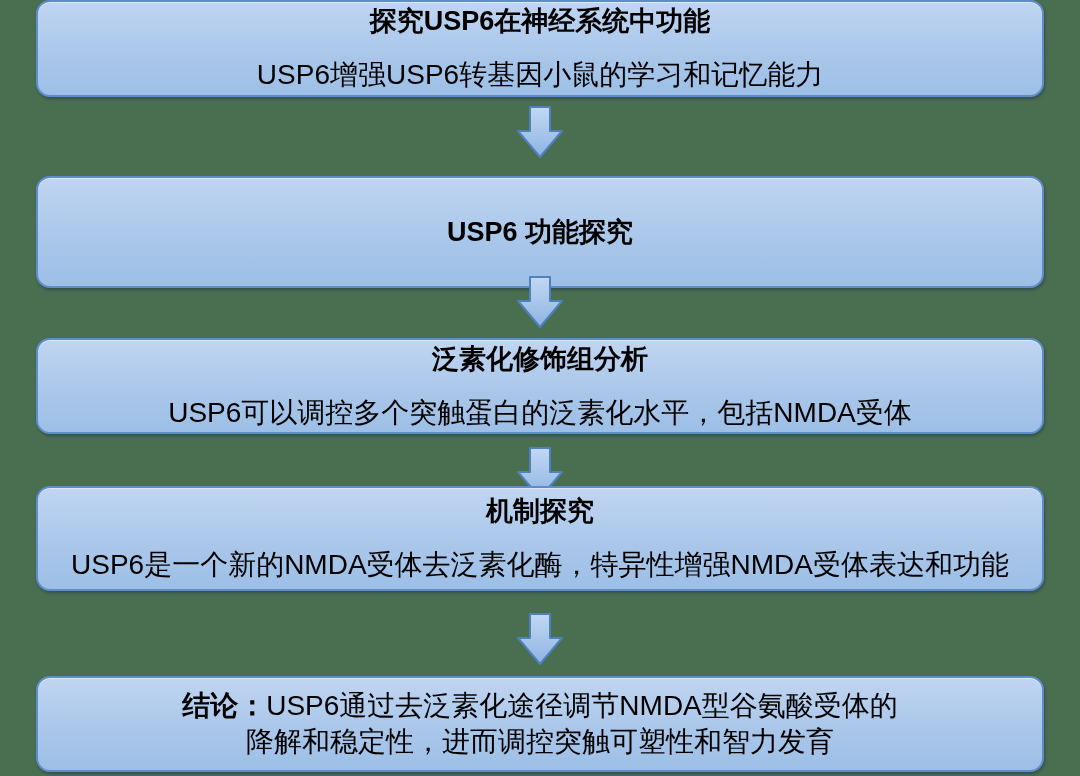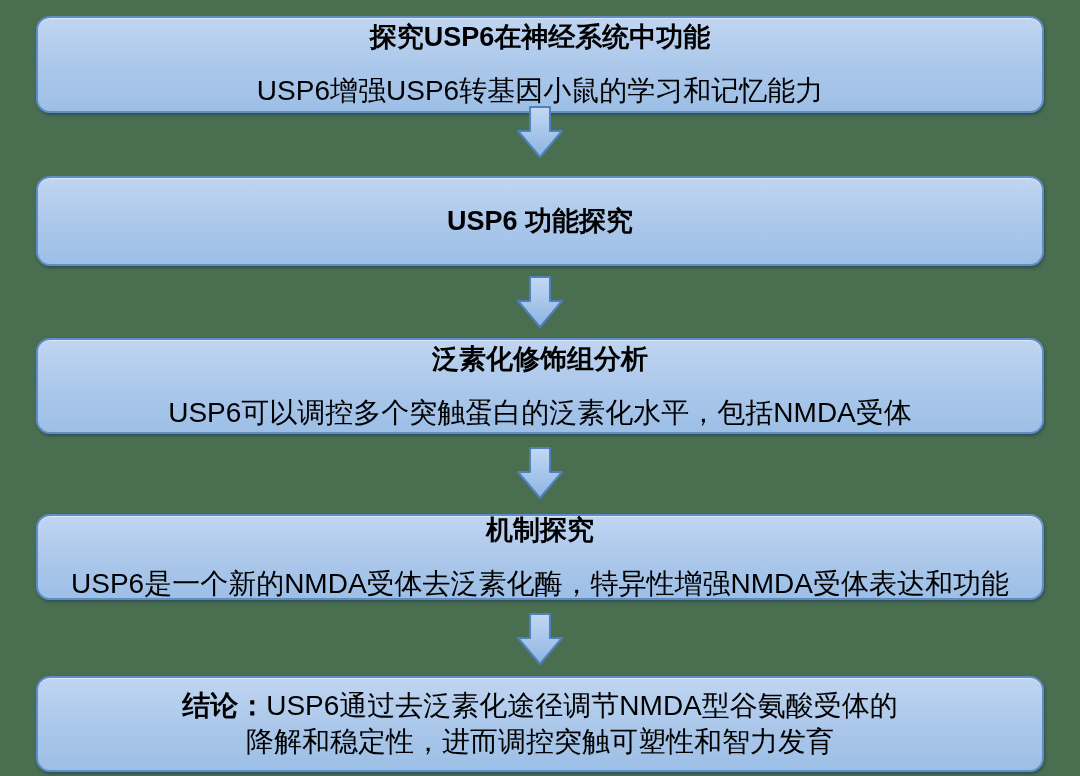--- a/index.html
+++ b/index.html
@@ -27,24 +27,24 @@
         var(--box-fill-bottom, #9dbfe6) 100%);
     box-shadow: inset 0 1px 0 rgba(255,255,255,0.45),
                 1px 2px 3px rgba(25,45,75,0.45);
     display: flex;
     flex-direction: column;
     justify-content: center;
     align-items: center;
     text-align: center;
     color: var(--text, #000000);
   }
-  .box-1 { top: 16px;   height: 97px;  }
-  .box-2 { top: 176px; height: 90px; text-align: right;  }
+  .box-1 { top: 0;   height: 97px;  }
+  .box-2 { top: 176px; height: 112px; text-align: right;  }
   .box-3 { top: 338px; height: 96px; }
-  .box-4 { top: 514px; height: 86px; }
+  .box-4 { top: 486px; height: 105px; }
   .box-5 { top: 676px; height: 96px;  }
   .step-title {
     font-size: 27px;
     font-weight: bold;
     line-height: 1.22;
     white-space: nowrap;
   }
   .step-body {
     font-size: 28px;
     font-weight: normal;

